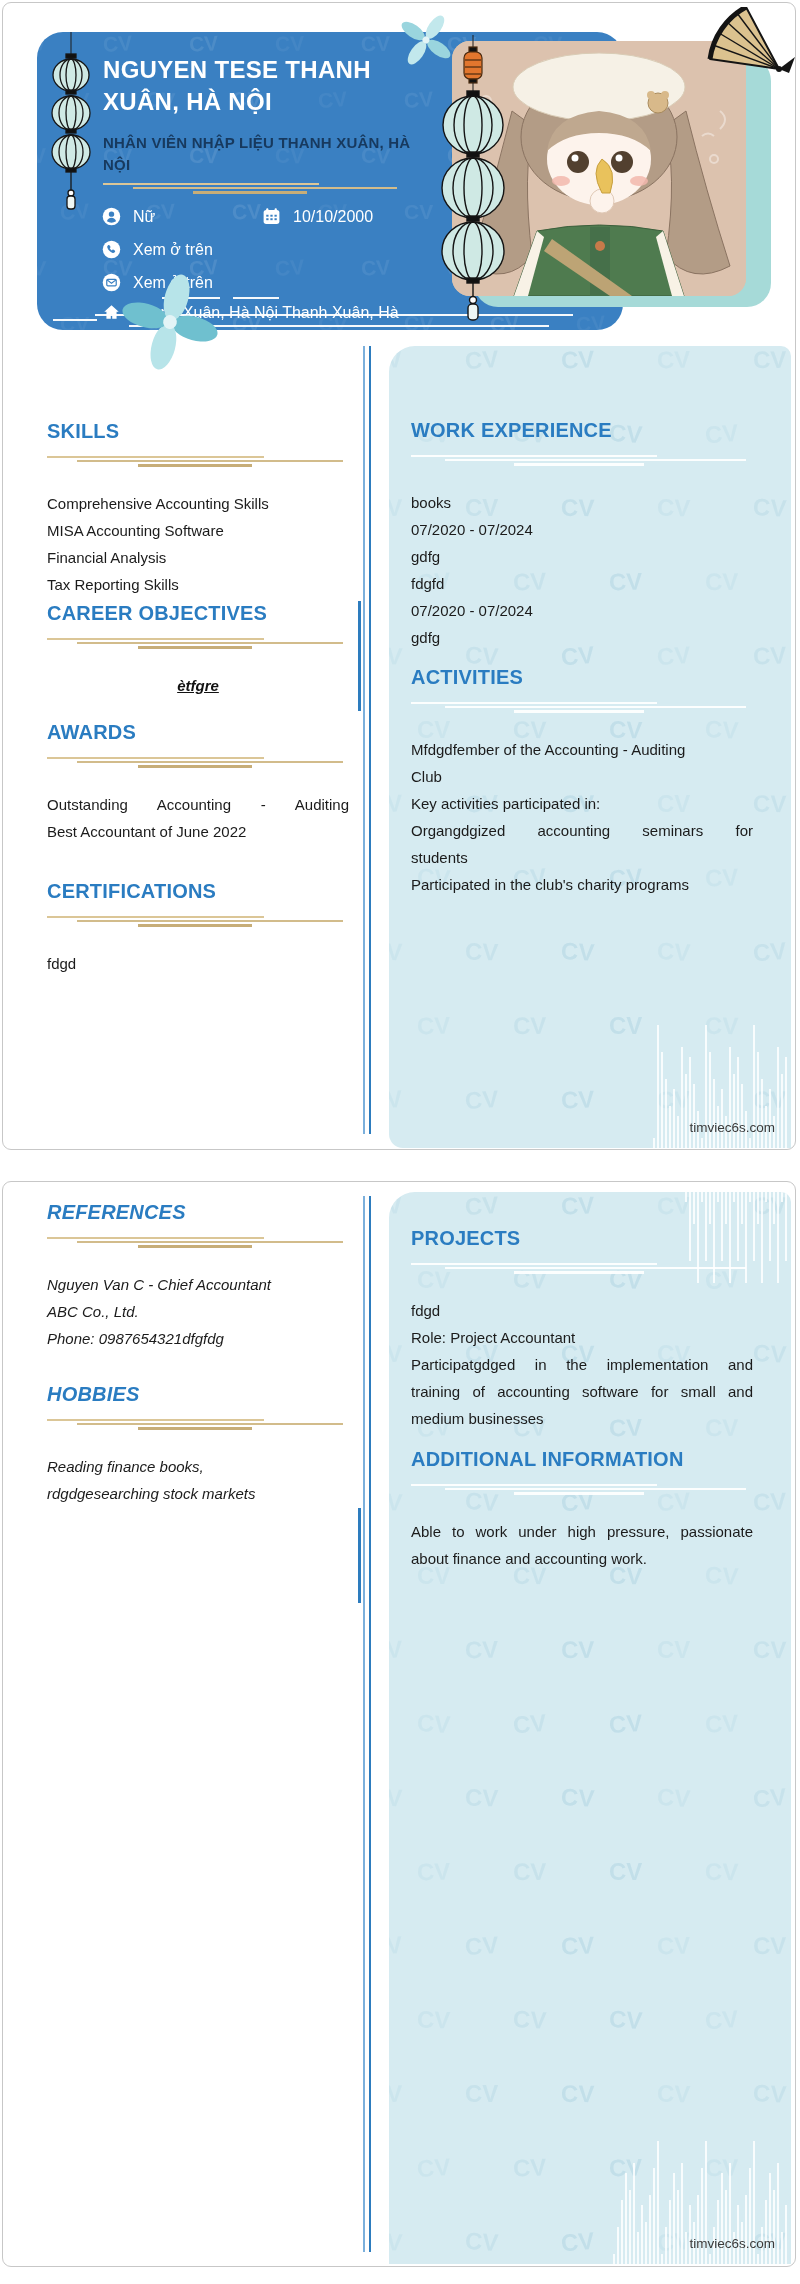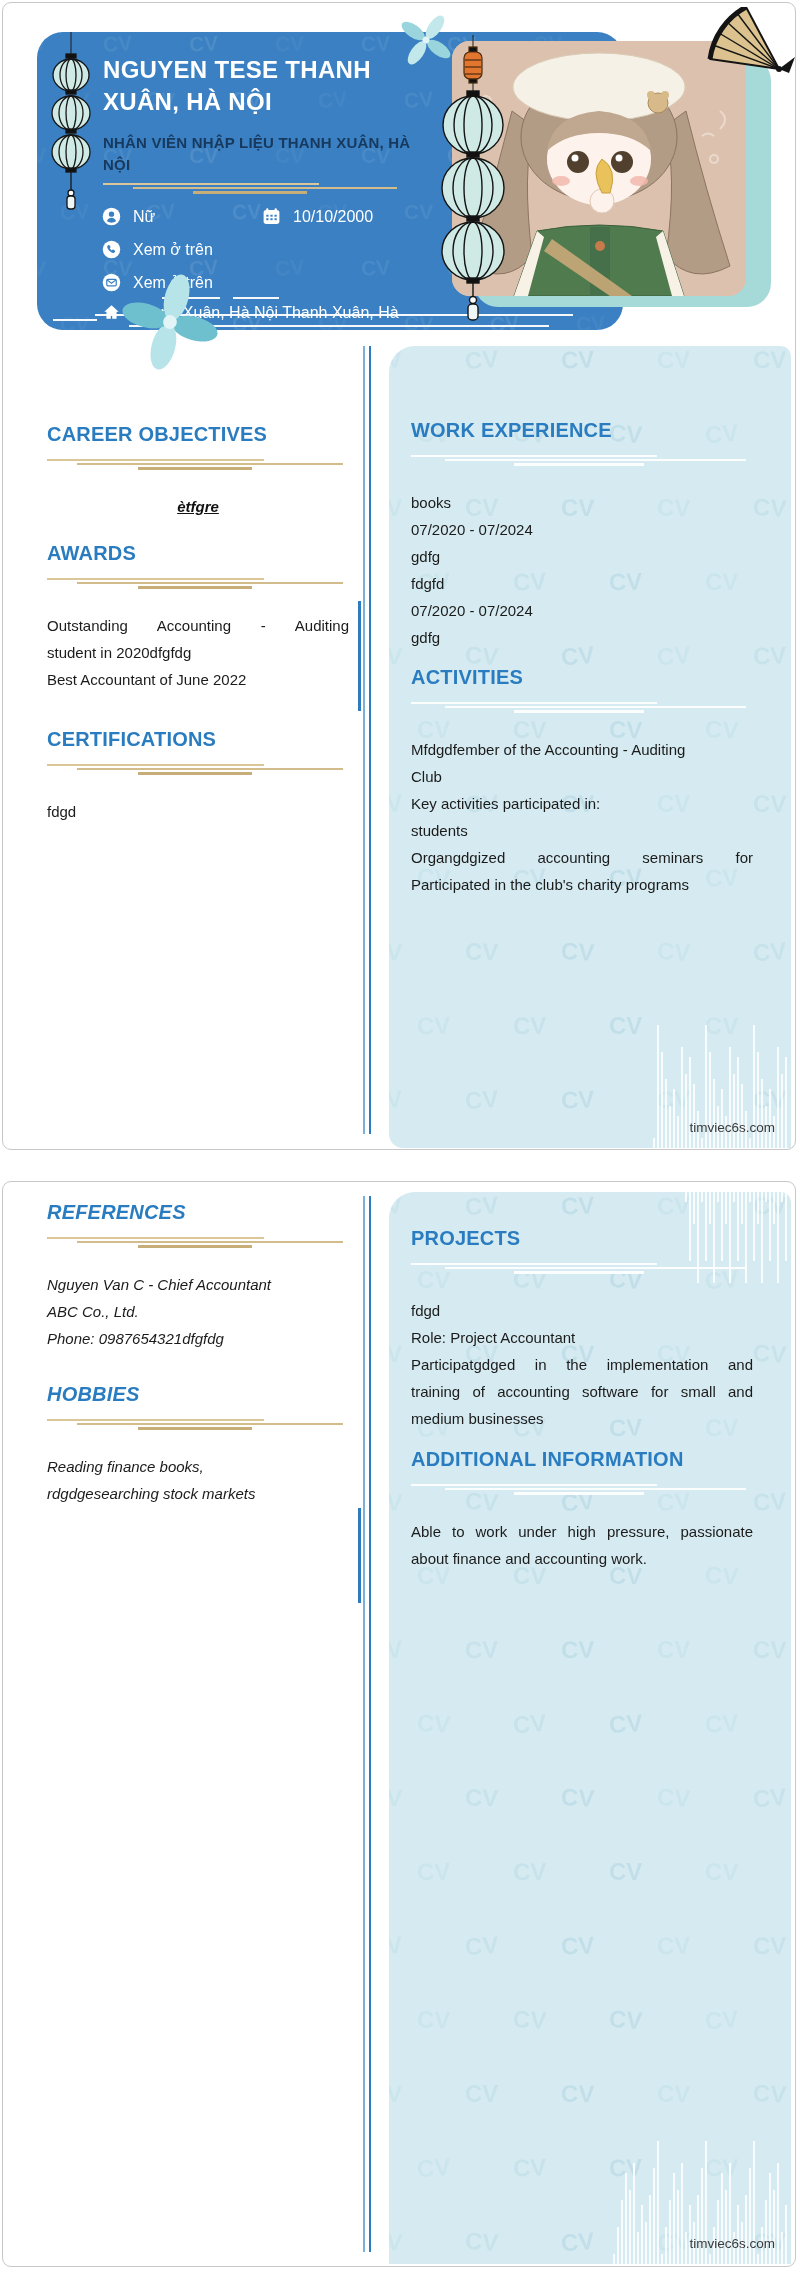--- a/index.html
+++ b/index.html
@@ -347,38 +347,49 @@
       <polygon points="86,62 102,50 96,66" fill="#141414"></polygon>
       <circle cx="86" cy="62" r="3" fill="#141414"></circle>
     </svg>
   </div>
 
   <div class="sep" id="sep1">
       <b></b>
     </div>
 
   <div class="col-left" id="colL1">
+    <section>
+      <h2 class="sec-heading">SKILLS</h2>
+      <div class="decor">
+          <i class="d1"></i>
+          <i class="d2"></i>
+          <i class="d3"></i>
+        </div>
+      <div class="line">Comprehensive Accounting Skills</div>
+      <div class="line">MISA Accounting Software</div>
+      <div class="line">Financial Analysis</div>
+      <div class="line">Tax Reporting Skills</div>
+    </section>
     <section id="sec-co">
       <h2 class="sec-heading">CAREER OBJECTIVES</h2>
       <div class="decor">
           <i class="d1"></i>
           <i class="d2"></i>
           <i class="d3"></i>
         </div>
       <div class="obj">ètfgre</div>
     </section>
     <section id="sec-awards">
       <h2 class="sec-heading">AWARDS</h2>
       <div class="decor">
           <i class="d1"></i>
           <i class="d2"></i>
           <i class="d3"></i>
         </div>
       <div class="line stretch">Outstanding Accounting - Auditing</div>
-      <div class="line">student in 2020dfgfdg</div>
       <div class="line">Best Accountant of June 2022</div>
     </section>
     <section id="sec-cert">
       <h2 class="sec-heading">CERTIFICATIONS</h2>
       <div class="decor">
           <i class="d1"></i>
           <i class="d2"></i>
           <i class="d3"></i>
         </div>
       <div class="line">fdgd</div>
@@ -492,22 +503,22 @@
       <section id="sec-act">
         <h2 class="sec-heading">ACTIVITIES</h2>
         <div class="decor white">
             <i class="d1"></i>
             <i class="d2"></i>
             <i class="d3"></i>
           </div>
         <div class="line">Mfdgdfember of the Accounting - Auditing</div>
         <div class="line">Club</div>
         <div class="line">Key activities participated in:</div>
+        <div class="line stretch">Organgdgized accounting seminars for</div>
         <div class="line">students</div>
-        <div class="line stretch">Organgdgized accounting seminars for</div>
         <div class="line">Participated in the club's charity programs</div>
       </section>
     </div>
     <div class="site">timviec6s.com</div>
   </div>
 </div>
 
 <div class="card" id="card2">
   <div class="sep" id="sep2">
       <b></b>

